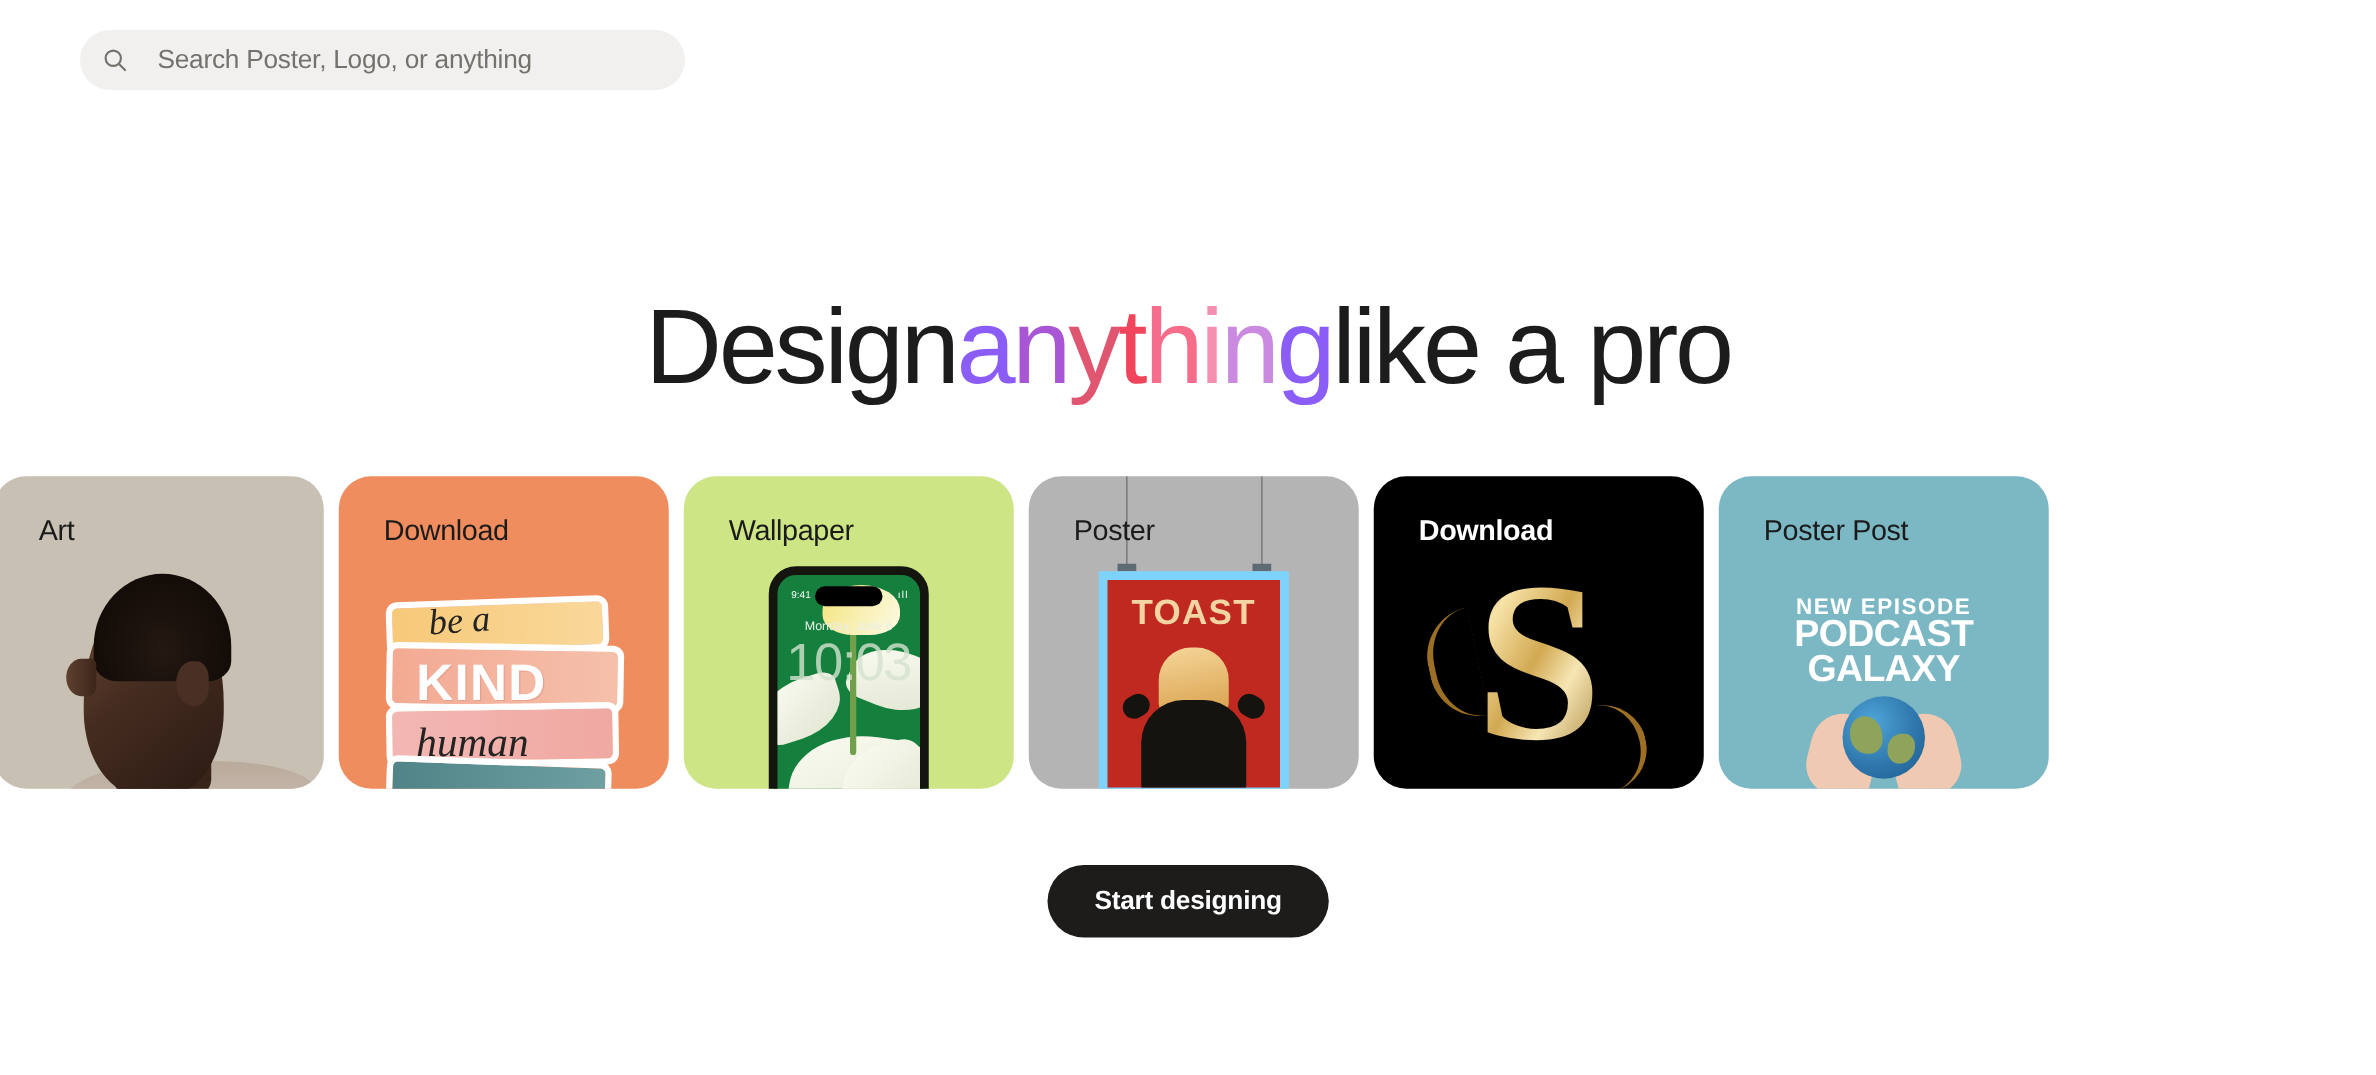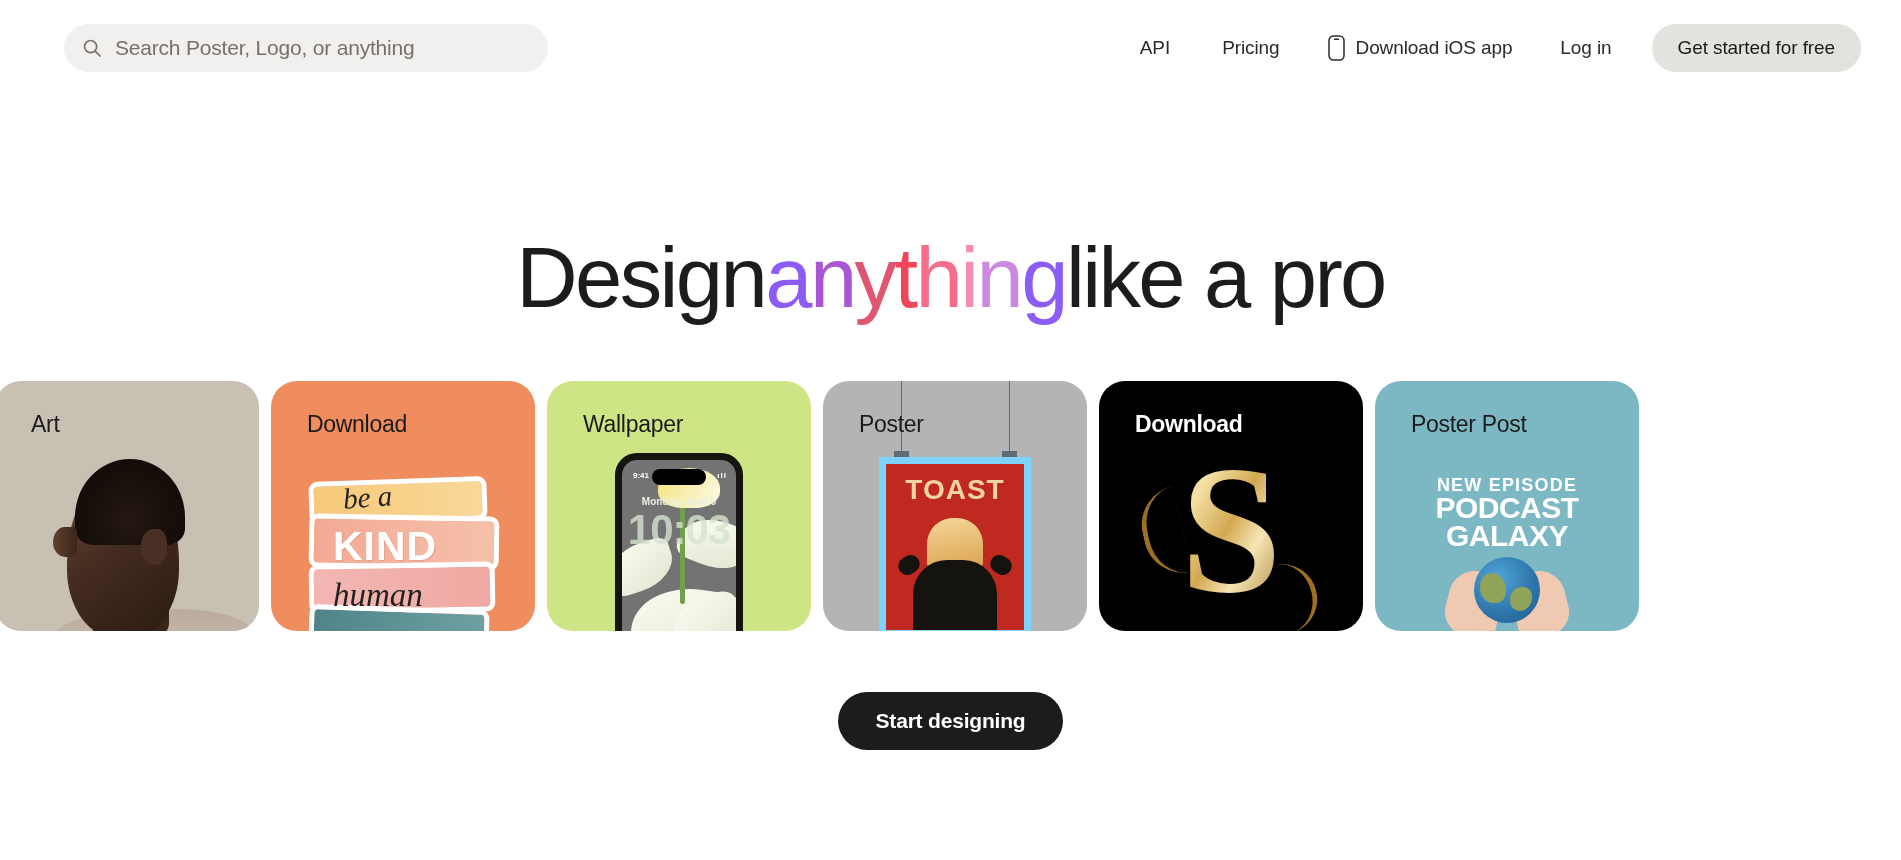--- a/index.html
+++ b/index.html
@@ -25,21 +25,21 @@
     letter-spacing: -0.8px; line-height: 1;
   }
 
   .searchbar {
     margin-left: 46px;
     width: 484px; height: 48px;
     background: #f1f0ee;
     border-radius: 26px;
     display: flex; align-items: center;
     padding: 0 18px;
-    gap: 13px;
+    gap: 24px;
     flex: 0 0 auto;
   }
   .search-icon { width: 20px; height: 20px; flex: 0 0 auto; display:block; }
   .search-text {
     font-size: 21px; color: #75716c;
     letter-spacing: -0.2px;
   }
 
   .nav {
     margin-left: auto;
@@ -169,23 +169,22 @@
   .stk3 { top:182px; width:186px; height:50px; background:linear-gradient(90deg,#f3b7b3,#f0a8a2); transform:rotate(-1deg); }
   .stk4 { top:226px; width:180px; height:42px; background:linear-gradient(90deg,#4f8488,#6ea0a2); transform:rotate(2deg); }
   .stk-be { position:absolute; left:72px; top:100px; font-size:29px; color:#232323; font-style:italic; font-family:"Liberation Serif",serif; transform:rotate(-4deg); z-index:4; }
   .stk-kind { position:absolute; left:62px; top:142px; font-size:41px; font-weight:bold; color:#fff; letter-spacing:1px; z-index:4; text-shadow: 1px 1px 0 #e8a08e; }
   .stk-human { position:absolute; left:62px; top:196px; font-size:33px; color:#232323; font-style:italic; font-family:"Liberation Serif",serif; z-index:4; }
 
   
   .phone {
     position:absolute; left:50%; transform:translateX(-50%);
     top:72px; width:128px; height:200px;
-    background:#737373; border:7px solid #15150f; border-radius:22px 22px 0 0;
+    background:#15803d; border:7px solid #15150f; border-radius:22px 22px 0 0;
     overflow:hidden;
-    font-weight:bold;
   }
   .phone-notch { position:absolute; left:50%; transform:translateX(-50%); top:9px; width:54px; height:16px; background:#000; border-radius:10px; z-index:6; }
   .phone-time-sm { position:absolute; left:11px; top:11px; font-size:8px; color:#fff; z-index:6; }
   .phone-status { position:absolute; right:9px; top:11px; font-size:8px; color:#fff; z-index:6; letter-spacing:1px; }
   .phone-date { position:absolute; width:100%; text-align:center; top:36px; font-size:10px; color:#e9efe7; z-index:6; }
   .phone-clock { position:absolute; width:100%; text-align:center; top:46px; font-size:42px; color:#d5e3cf; opacity:.8; z-index:6; letter-spacing:-1px; }
   .lily { position:absolute; border-radius:60% 20% 60% 20%; background:linear-gradient(150deg,#fdfdf4,#dfe4cf); }
   .lily-a { left:-14px; top:84px; width:66px; height:46px; transform:rotate(-18deg); }
   .lily-b { right:-16px; top:60px; width:72px; height:48px; transform:rotate(22deg); }
   .lily-c { left:10px; top:128px; width:108px; height:78px; transform:rotate(8deg); }
@@ -265,37 +264,20 @@
   <div class="searchbar">
     <span>
       <svg class="search-icon" viewBox="0 0 20 20" fill="none" stroke="#75716c" stroke-width="1.7">
         <circle cx="8.6" cy="8.6" r="6.1"></circle>
         <line x1="13.2" y1="13.2" x2="18" y2="18" stroke-linecap="round"></line>
       </svg>
     </span>
     <span class="search-text">Search Poster, Logo, or anything</span>
   </div>
 
-  <nav class="nav">
-    <span class="nav-link">API</span>
-    <span class="nav-link">Pricing</span>
-
-    <span class="nav-ios">
-      <span>
-        <svg class="phone-icon" viewBox="0 0 17 26" fill="none" stroke="#2b2b2b" stroke-width="1.5">
-          <rect x="1" y="1" width="15" height="24" rx="4.5"></rect>
-          <line x1="6.5" y1="4.2" x2="10.5" y2="4.2" stroke-linecap="round"></line>
-        </svg>
-      </span>
-      <span class="nav-ios-label">Download iOS app</span>
-    </span>
-
-    <span class="nav-link">Log in</span>
-    <button class="cta">Get started for free</button>
-  </nav>
 </div>
 
 <div class="hero">
   <h1 class="headline" id="headline"><span class="g" style="color: rgb(28, 28, 28);">Design</span><span class="g" style="color: rgb(139, 92, 246);">a</span><span class="g" style="color: rgb(168, 85, 214);">n</span><span class="g" style="color: rgb(224, 85, 112);">y</span><span class="g" style="color: rgb(240, 69, 90);">t</span><span class="g" style="color: rgb(245, 109, 138);">h</span><span class="g" style="color: rgb(244, 143, 176);">i</span><span class="g" style="color: rgb(201, 138, 224);">n</span><span class="g" style="color: rgb(139, 92, 246);">g</span><span class="g" style="color: rgb(28, 28, 28);">like a pro</span></h1>
 </div>
 
 <div class="cards">
 
   <div class="card card-art">
     <div class="card-media">

